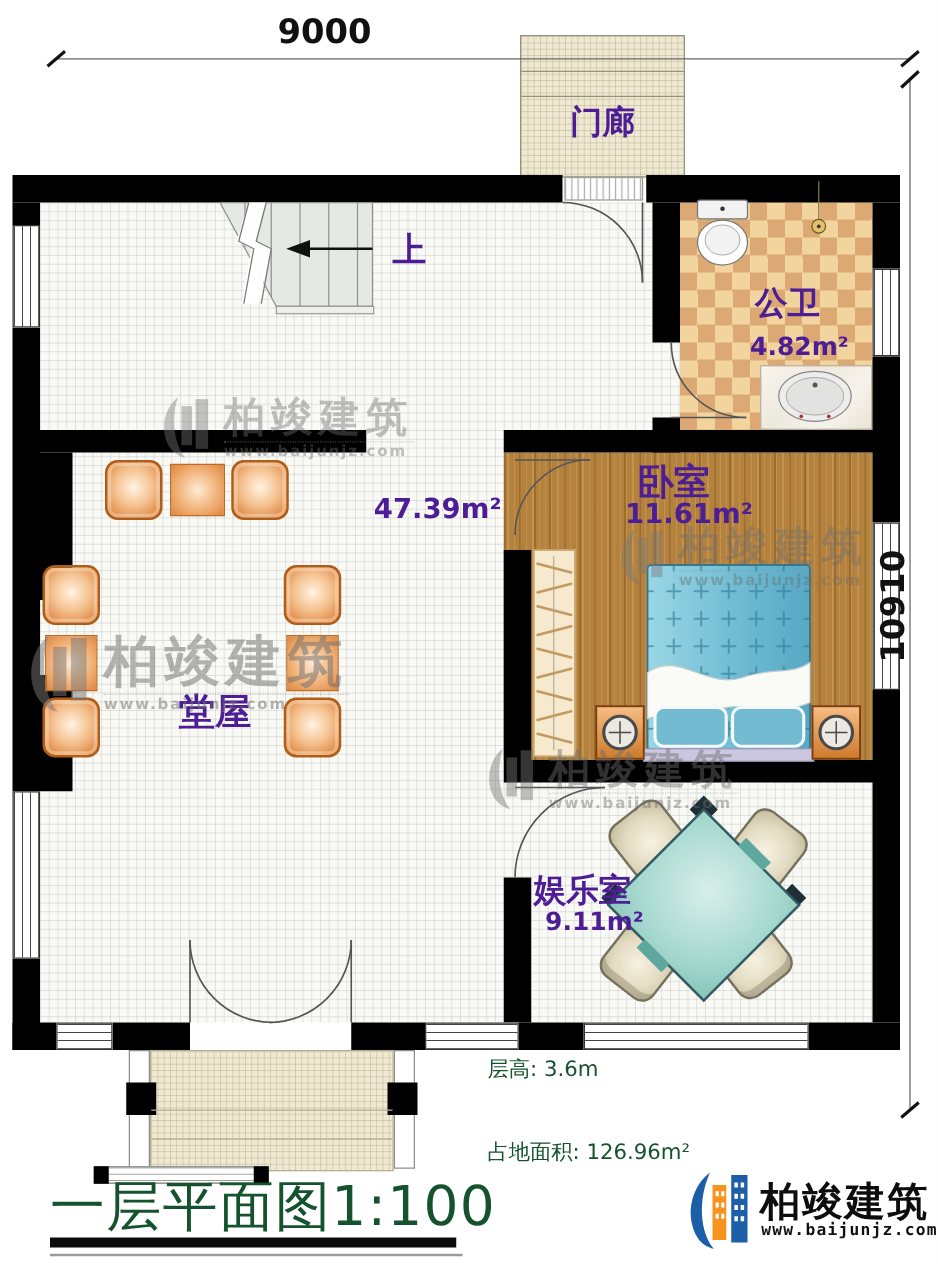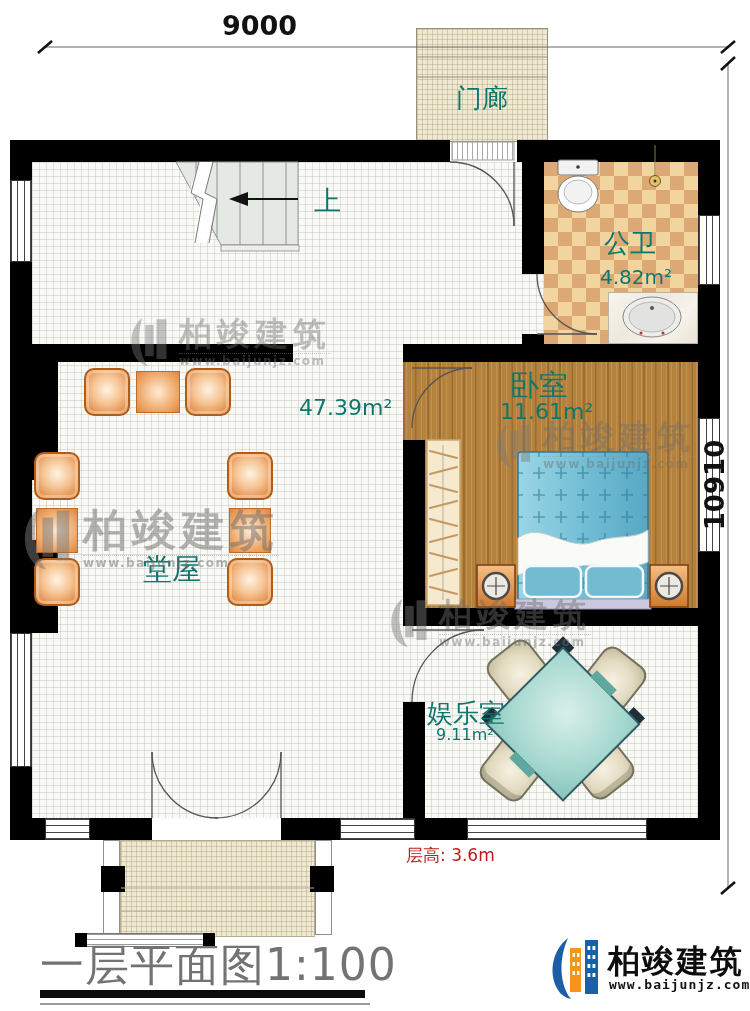--- a/index.html
+++ b/index.html
@@ -34,28 +34,28 @@
     background-image:linear-gradient(#999 1px,transparent 1px);background-size:100% 5px}
   .stepcap{position:absolute;top:-1px;width:12px;height:14px;background:#000}
   .chair{position:absolute;width:46px;height:48px;border:2px solid #B15C17;border-radius:10px;box-sizing:border-box;
     background:radial-gradient(circle at 50% 45%,#FFF3E3 0%,#F5C392 45%,#E08A47 85%,#C96F2E 100%);
     box-shadow:inset 0 0 0 3px rgba(255,245,230,.35)}
   .table-sq{position:absolute;border:1px solid #C06A22;box-sizing:border-box;
     background:radial-gradient(circle,#FDEBD5 0%,#F0AE72 60%,#DE8640 100%)}
   .echair{position:absolute;width:52px;height:54px;border:2px solid #75715A;border-radius:12px;box-sizing:border-box;
     background:radial-gradient(circle at 50% 55%,#F6F1E2 0%,#E3DBC1 55%,#BFB697 100%);
     box-shadow:inset 0 -9px 0 -3px rgba(118,112,88,.35)}
-  .label{position:absolute;color:#0f766e;font-weight:normal;white-space:nowrap;line-height:1.1}
+  .label{position:absolute;color:#4c1d95;font-weight:bold;white-space:nowrap;line-height:1.1}
   .dim{position:absolute;color:#111;font-weight:600;white-space:nowrap}
-  .info-line{position:absolute;left:406px;color:#b91c1c;font-size:17px;font-weight:500;white-space:nowrap}
+  .info-line{position:absolute;left:390px;color:#14532d;font-size:17px;font-weight:500;white-space:nowrap}
   .wm{position:absolute;display:flex;align-items:center;gap:9px;color:#6e6e6e;pointer-events:none}
   .wm svg{fill:#787878;flex:none}
   .wm-name{font-weight:700;letter-spacing:5px;font-size:33px;line-height:1;white-space:nowrap}
   .wm-url{font-weight:700;font-size:12px;letter-spacing:1.5px;border-top:1px dotted #909090;margin-top:3px;white-space:nowrap}
-  .title{position:absolute;left:40px;top:936px;font-size:44px;font-weight:500;color:#737373;letter-spacing:1px;white-space:nowrap}
+  .title{position:absolute;left:40px;top:936px;font-size:44px;font-weight:500;color:#14532d;letter-spacing:1px;white-space:nowrap}
   .brand-name{position:absolute;left:608px;top:940px;font-size:32px;font-weight:800;color:#0d0d0d;letter-spacing:2px;white-space:nowrap}
   .brand-url{position:absolute;left:609px;top:977px;font-size:13px;font-weight:700;color:#111;
     font-family:"DejaVu Sans Mono","Liberation Mono",monospace;letter-spacing:1px;white-space:nowrap}
   svg.overlay{position:absolute;left:0;top:0;pointer-events:none}
 </style>
 </head>
 <body>
 
 <div class="plan">
 
@@ -250,21 +250,21 @@
 
   <div class="label" style="left:456px;top:84px;font-size:26px">门廊</div>
   <div class="label" style="left:604px;top:229px;font-size:26px">公卫</div>
   <div class="label" style="left:600px;top:266px;font-size:20px">4.82m²</div>
   <div class="label" style="left:314px;top:186px;font-size:27px">上</div>
   <div class="label" style="left:510px;top:370px;font-size:29px">卧室</div>
   <div class="label" style="left:500px;top:400px;font-size:22px">11.61m²</div>
   <div class="label" style="left:299px;top:396px;font-size:22px">47.39m²</div>
   <div class="label" style="left:143px;top:554px;font-size:29px">堂屋</div>
   <div class="label" style="left:427px;top:699px;font-size:26px">娱乐室</div>
-  <div class="label" style="left:436px;top:726px;font-size:16px">9.11m²</div>
+  <div class="label" style="left:436px;top:726px;font-size:20px">9.11m²</div>
 
   <div class="dim" style="left:222px;top:10px;font-size:27px">9000</div>
   <div class="dim" style="left:650px;top:470px;width:130px;text-align:center;font-size:26px;transform:rotate(-90deg)">10910</div>
 
   <div class="wm" style="left:126px;top:315px;opacity:.42">
     <svg width="44" height="54" viewBox="0 0 60 76">
         <use href="#wmlogo"></use>
       </svg>
     <div>
         <div class="wm-name">柏竣建筑</div>
@@ -293,20 +293,21 @@
     <svg width="44" height="54" viewBox="0 0 60 76">
         <use href="#wmlogo"></use>
       </svg>
     <div>
         <div class="wm-name">柏竣建筑</div>
          <div class="wm-url">www.baijunjz.com</div>
       </div>
   </div>
 
   <div class="info-line" style="top:844px">层高: 3.6m</div>
+  <div class="info-line" style="top:910px">占地面积: 126.96m²</div>
 
   <div class="title">一层平面图1:100</div>
   <div class="abs" style="left:40px;top:990px;width:325px;height:8px;background:#0c0c0c"></div>
   <div class="abs" style="left:40px;top:1003px;width:330px;height:2px;background:#9a9a9a"></div>
 
   <svg class="abs" style="left:548px;top:936px" width="54" height="66" viewBox="0 0 54 66">
     <path d="M20 2 C4 14 0 38 10 54 C13 59 18 62 23 63 C12 50 10 24 20 2 Z" fill="#1C5FA8"></path>
     <rect x="22" y="12" width="11" height="44" fill="#F7941D"></rect>
     <rect x="37" y="4" width="13" height="54" fill="#1C5FA8"></rect>
     <g fill="#FFFFFF">

